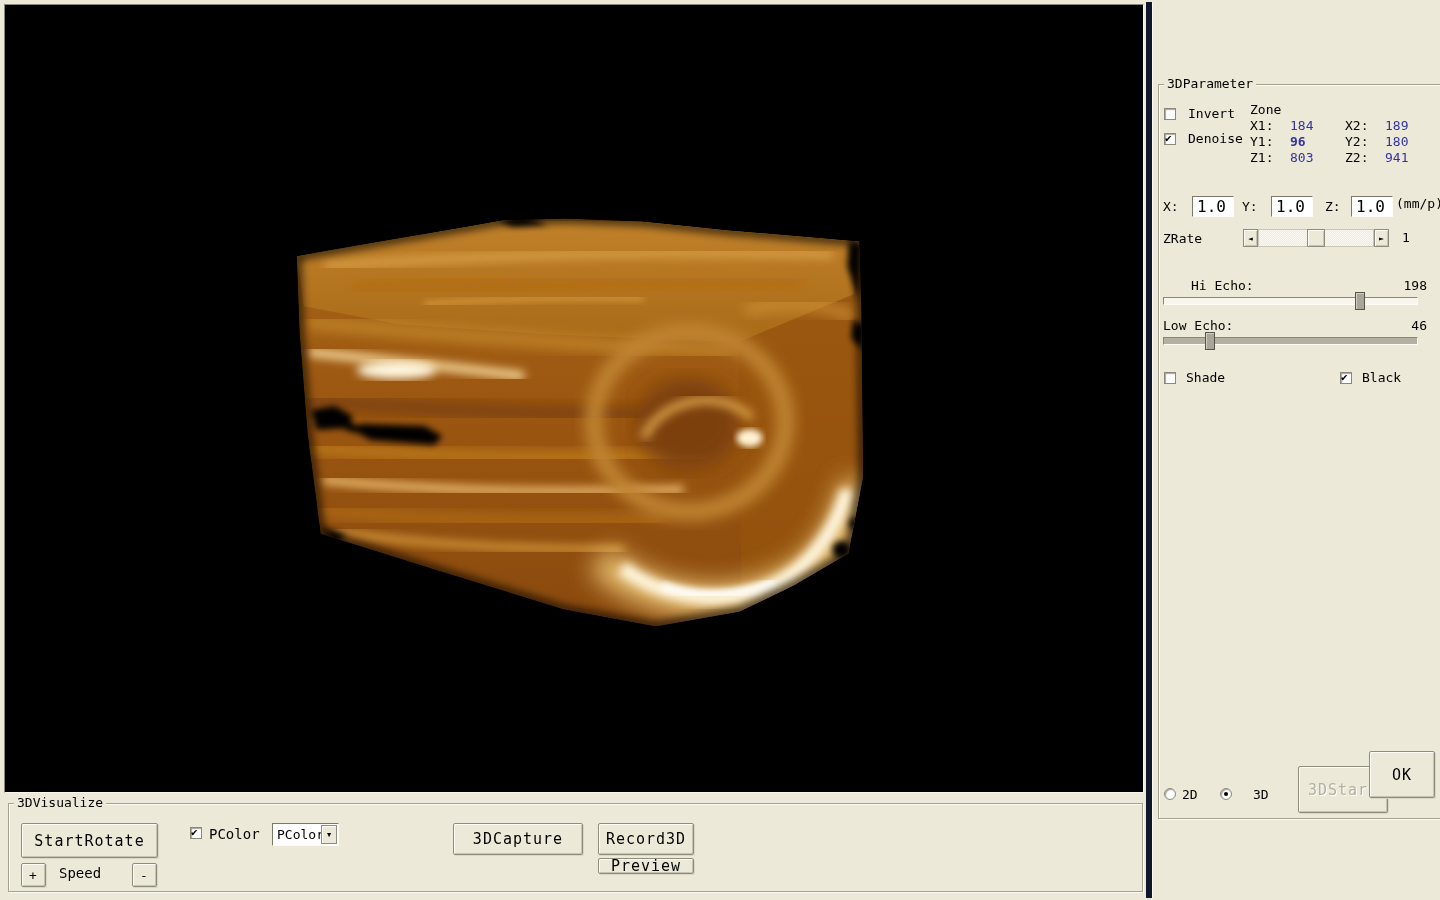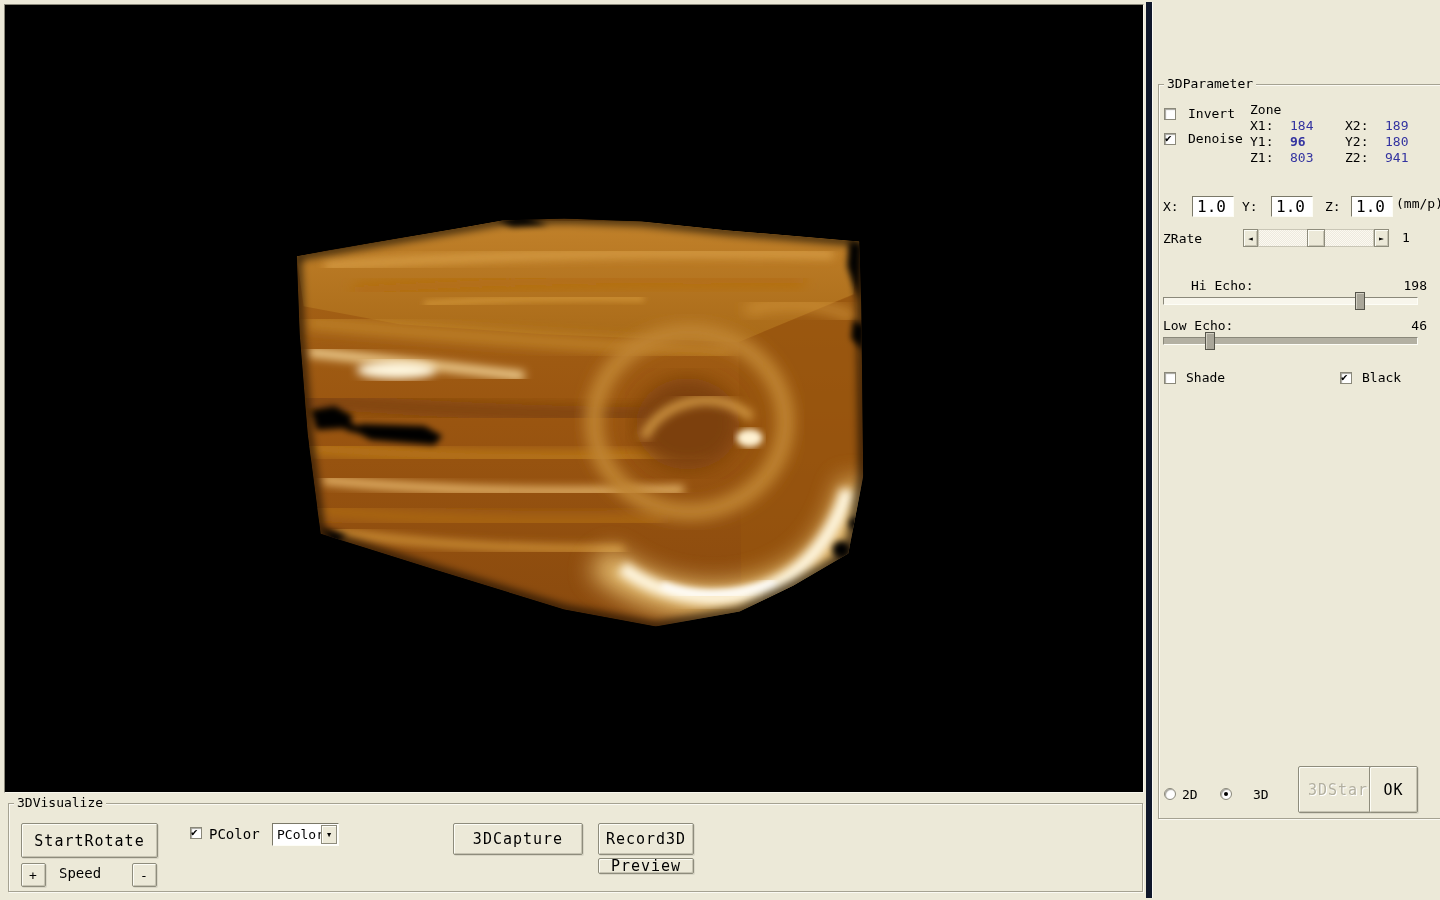--- a/index.html
+++ b/index.html
@@ -258,21 +258,21 @@
     <span class="chk" style="left:5px; top:287px;"></span>
     <span class="lbl" style="left:27px; top:286px;">Shade</span>
     <span class="chk checked" style="left:181px; top:287px;"></span>
     <span class="lbl" style="left:203px; top:286px;">Black</span>
 
     <span class="radio" style="left:5px; top:703px;"></span>
     <span class="lbl" style="left:23px; top:703px;">2D</span>
     <span class="radio checked" style="left:61px; top:703px;"></span>
     <span class="lbl" style="left:94px; top:703px;">3D</span>
     <div class="btn disabled" style="left:115px; top:681px; width:90px; height:47px;">3DStart</div>
-    <div class="btn" style="left:210px; top:681px; width:49px; height:47px;">OK</div>
+    <div class="btn" style="left:210px; top:666px; width:66px; height:47px;">OK</div>
   </div>
 </div>
 
 <div class="gb" style="left:8px; top:803px; width:1135px; height:89px;">
   <span class="gb-label">3DVisualize</span>
 
   <div class="btn" style="left:12px; top:19px; width:137px; height:35px;">StartRotate</div>
   <div class="btn" style="left:12px; top:59px; width:25px; height:24px; font-size:13px;">+</div>
   <span class="lbl" style="left:50px; top:62px; font-size:14px;">Speed</span>
   <div class="btn" style="left:123px; top:59px; width:25px; height:24px; font-size:13px;">-</div>

